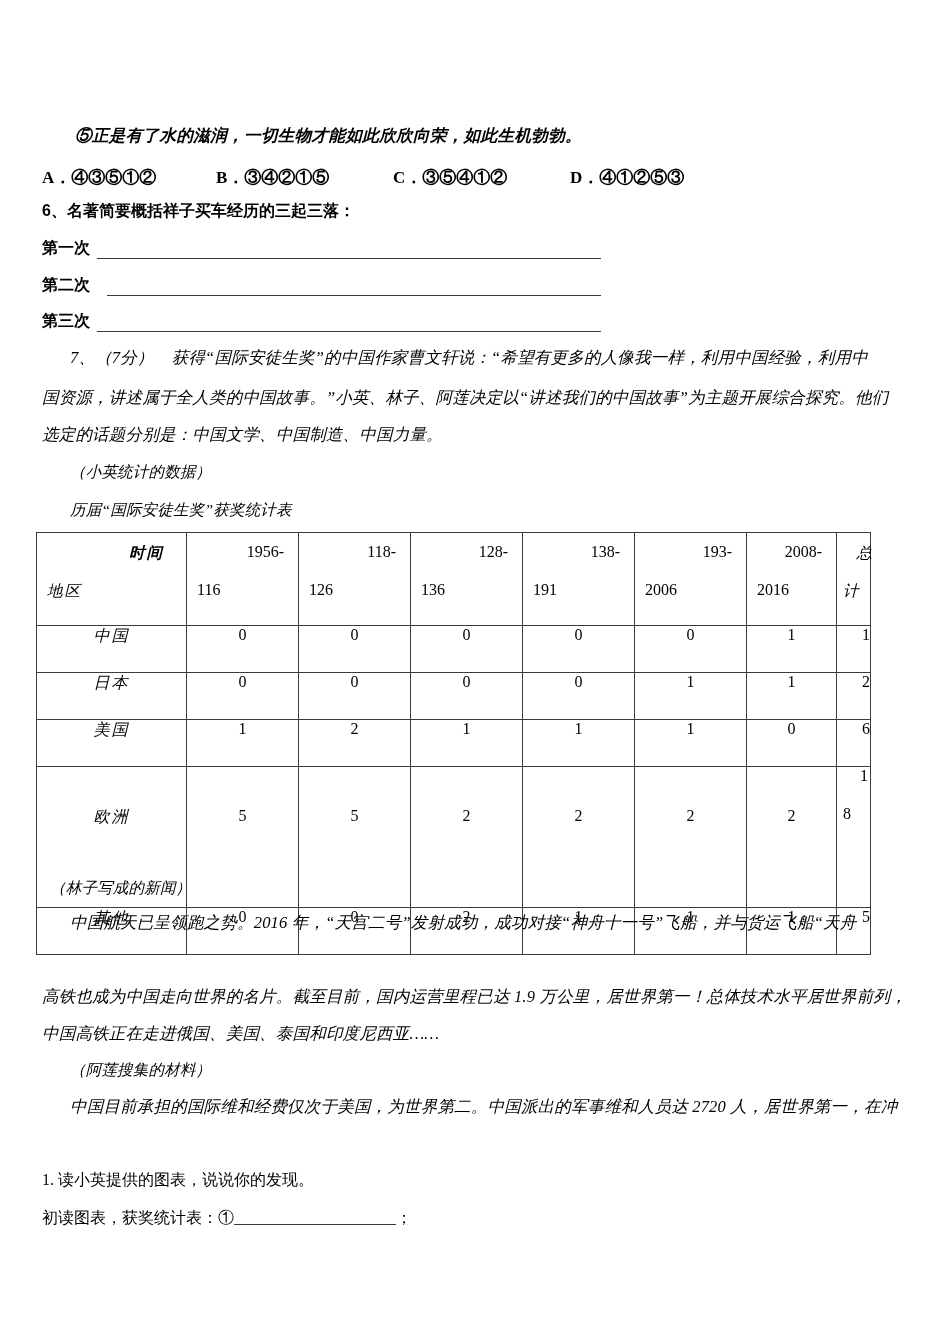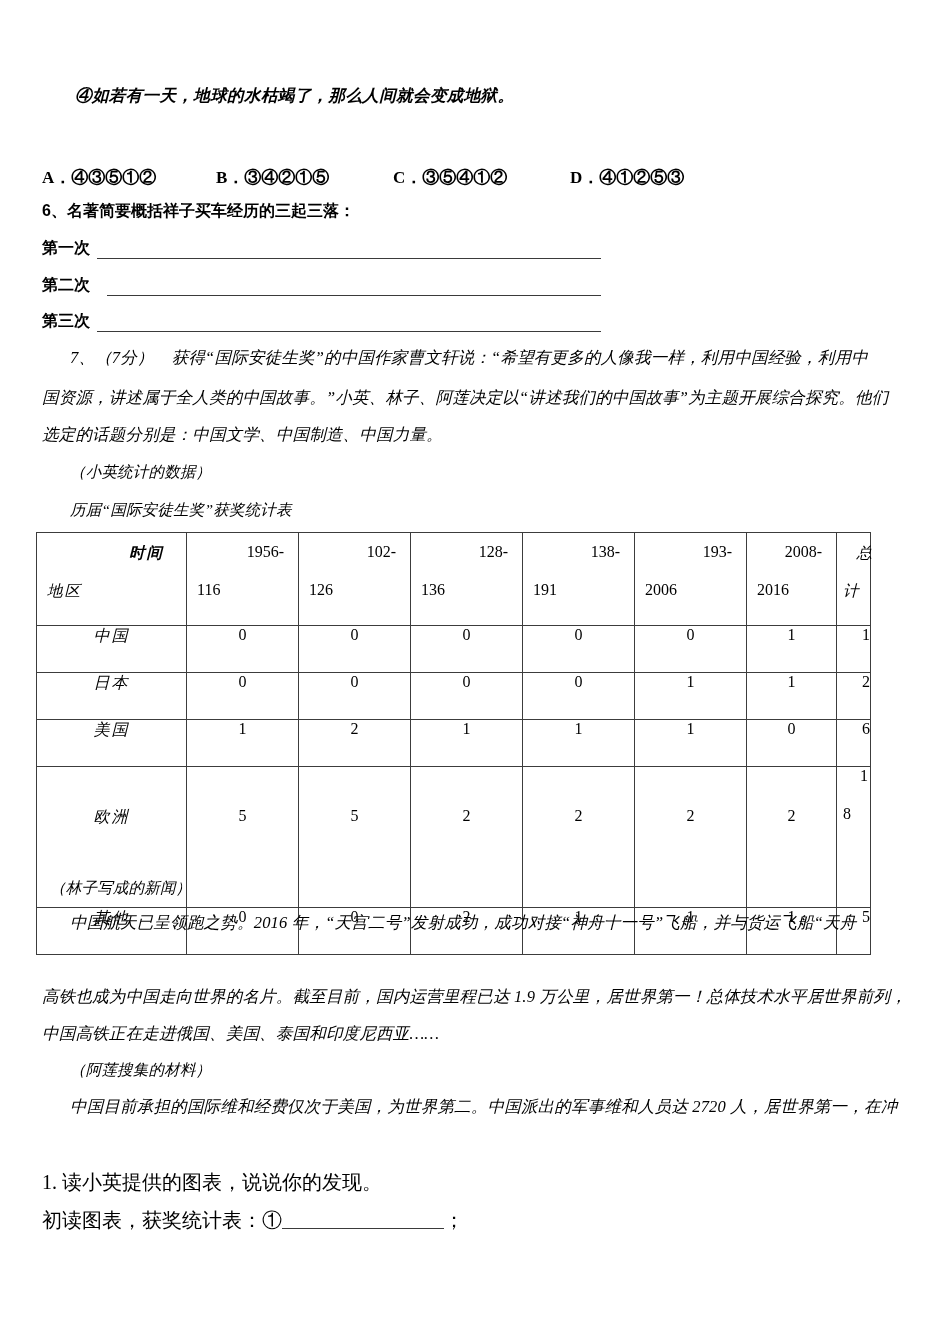--- a/index.html
+++ b/index.html
@@ -37,21 +37,21 @@
     letter-spacing: 0.4px;
   }
   .kai {
     font-family: "Liberation Serif", "DejaVu Serif", serif;
     font-style: italic;
     font-size: 16.5px;
     letter-spacing: 0.2px;
   }
   .song {
     font-family: "Liberation Serif", "DejaVu Serif", serif;
-    font-size: 20px;
+    font-size: 16px;
   }
   .song-b {
     font-family: "Liberation Sans", "DejaVu Sans", sans-serif;
     font-weight: bold;
     font-size: 16.5px;
   }
   .opt-row {
     position: absolute;
     font-family: "Liberation Serif", "DejaVu Serif", serif;
     font-weight: bold;
@@ -165,22 +165,22 @@
     top: 38px;
   }
   .r-short td { height: 46px; }
   .r-tall td  { height: 100px; }
 </style>
 </head>
 <body>
 
 <div class="page">
 
-  <div class="ln kai-bold" style="left:75px; top:88px;">④如若有一天，地球的水枯竭了，那么人间就会变成地狱。</div>
-
+
+  <div class="ln kai-bold" style="left:75px; top:128px;">⑤正是有了水的滋润，一切生物才能如此欣欣向荣，如此生机勃勃。</div>
 
   <div class="opt-row" style="left:42px; top:166px;">
     <span class="lbl">A．</span><span class="circ">④③⑤①②</span>
   </div>
   <div class="opt-row" style="left:216px; top:166px;">
     <span class="lbl">B．</span><span class="circ">③④②①⑤</span>
   </div>
   <div class="opt-row" style="left:393px; top:166px;">
     <span class="lbl">C．</span><span class="circ">③⑤④①②</span>
   </div>
@@ -229,21 +229,21 @@
           </div>
         </td>
         <td>
           <div class="yr">
             <span class="a">1956-</span>
             <span class="b">116</span>
           </div>
         </td>
         <td>
           <div class="yr">
-            <span class="a">102-</span>
+            <span class="a">118-</span>
             <span class="b">126</span>
           </div>
         </td>
         <td>
           <div class="yr">
             <span class="a">128-</span>
             <span class="b">136</span>
           </div>
         </td>
         <td>

